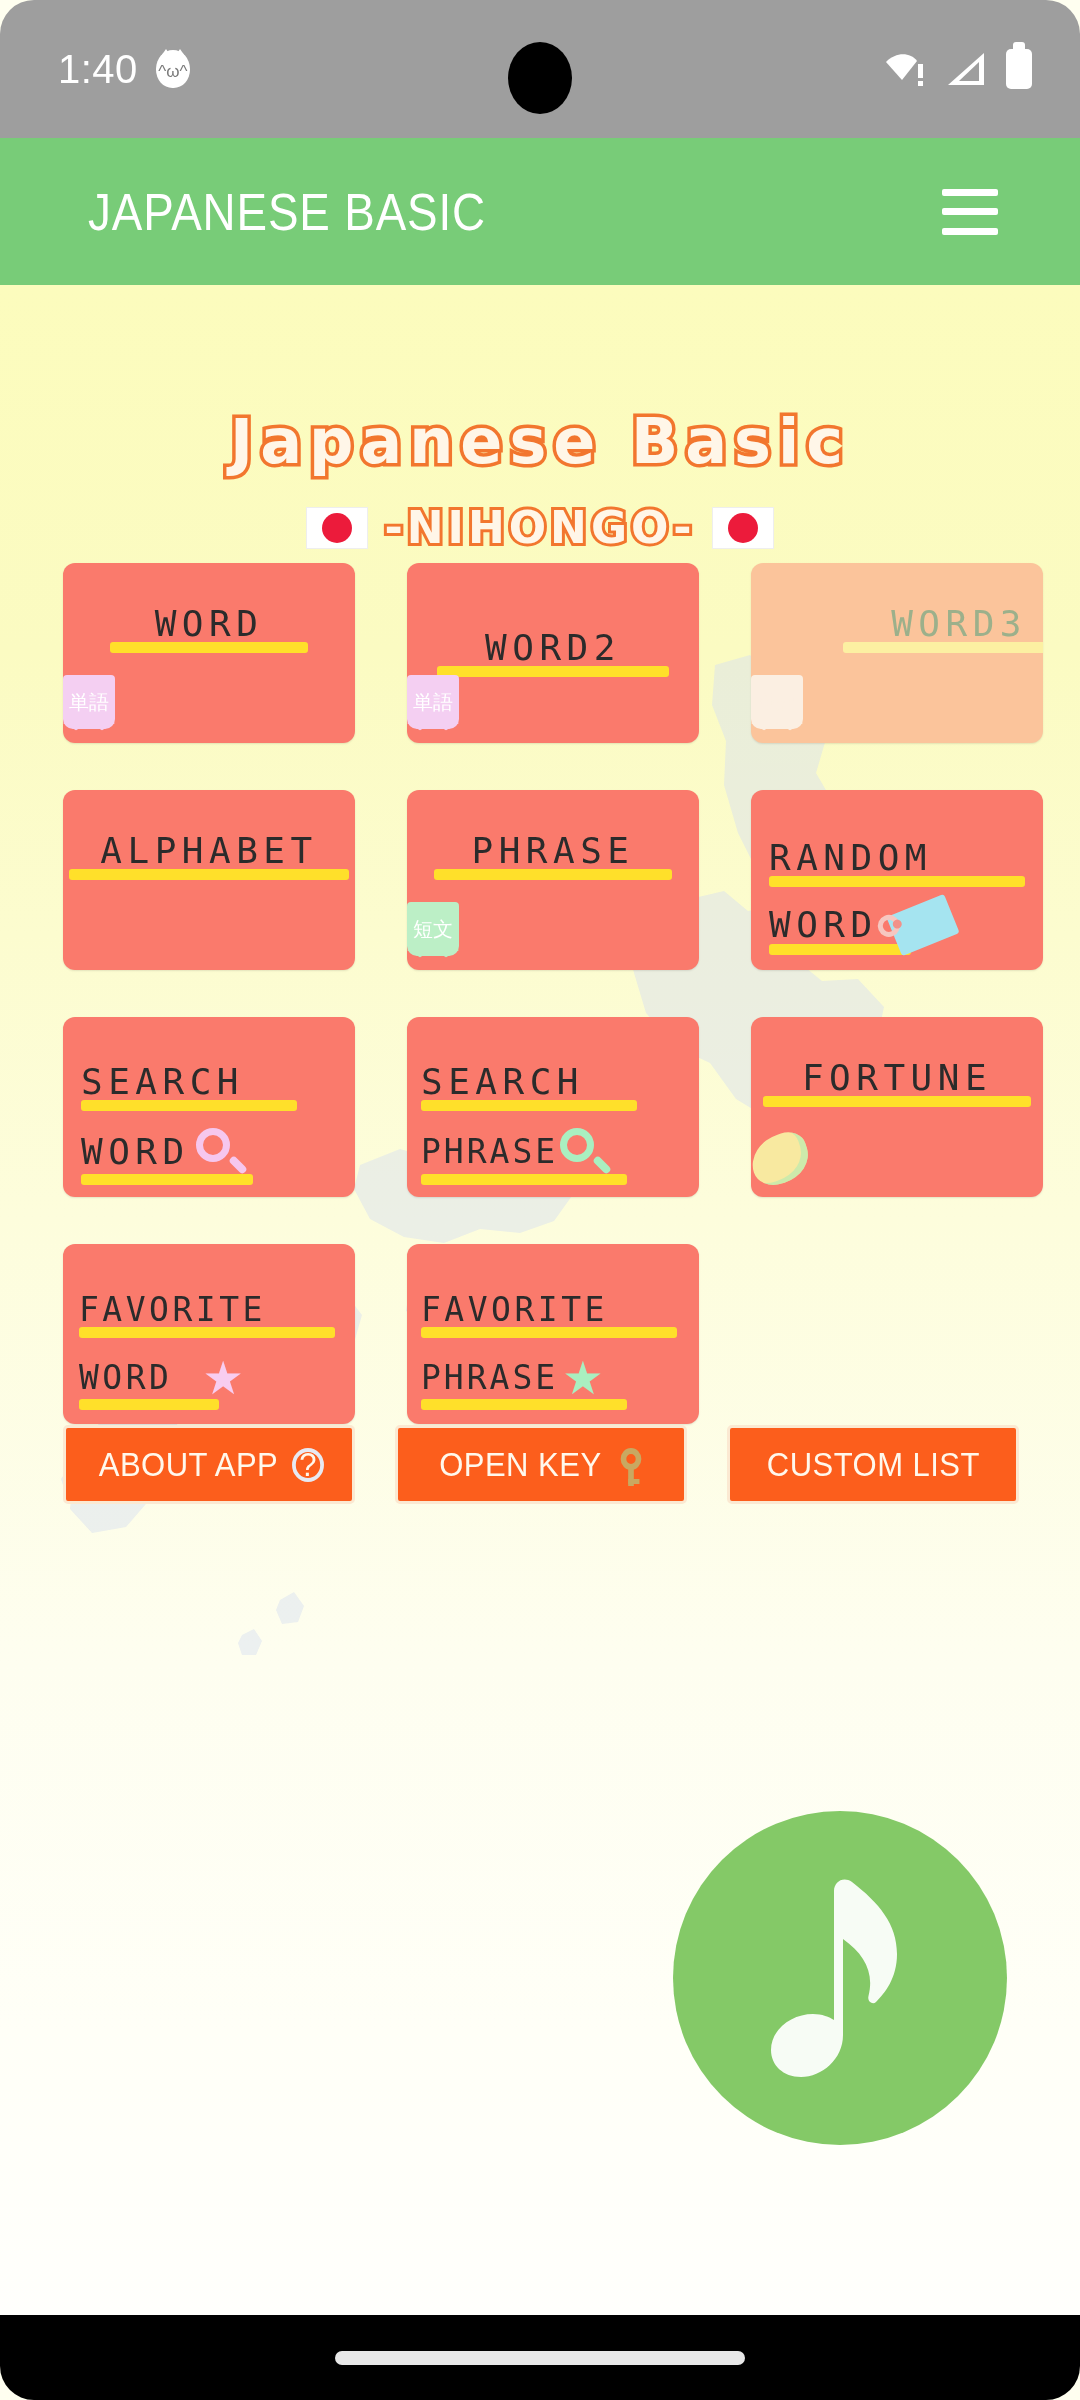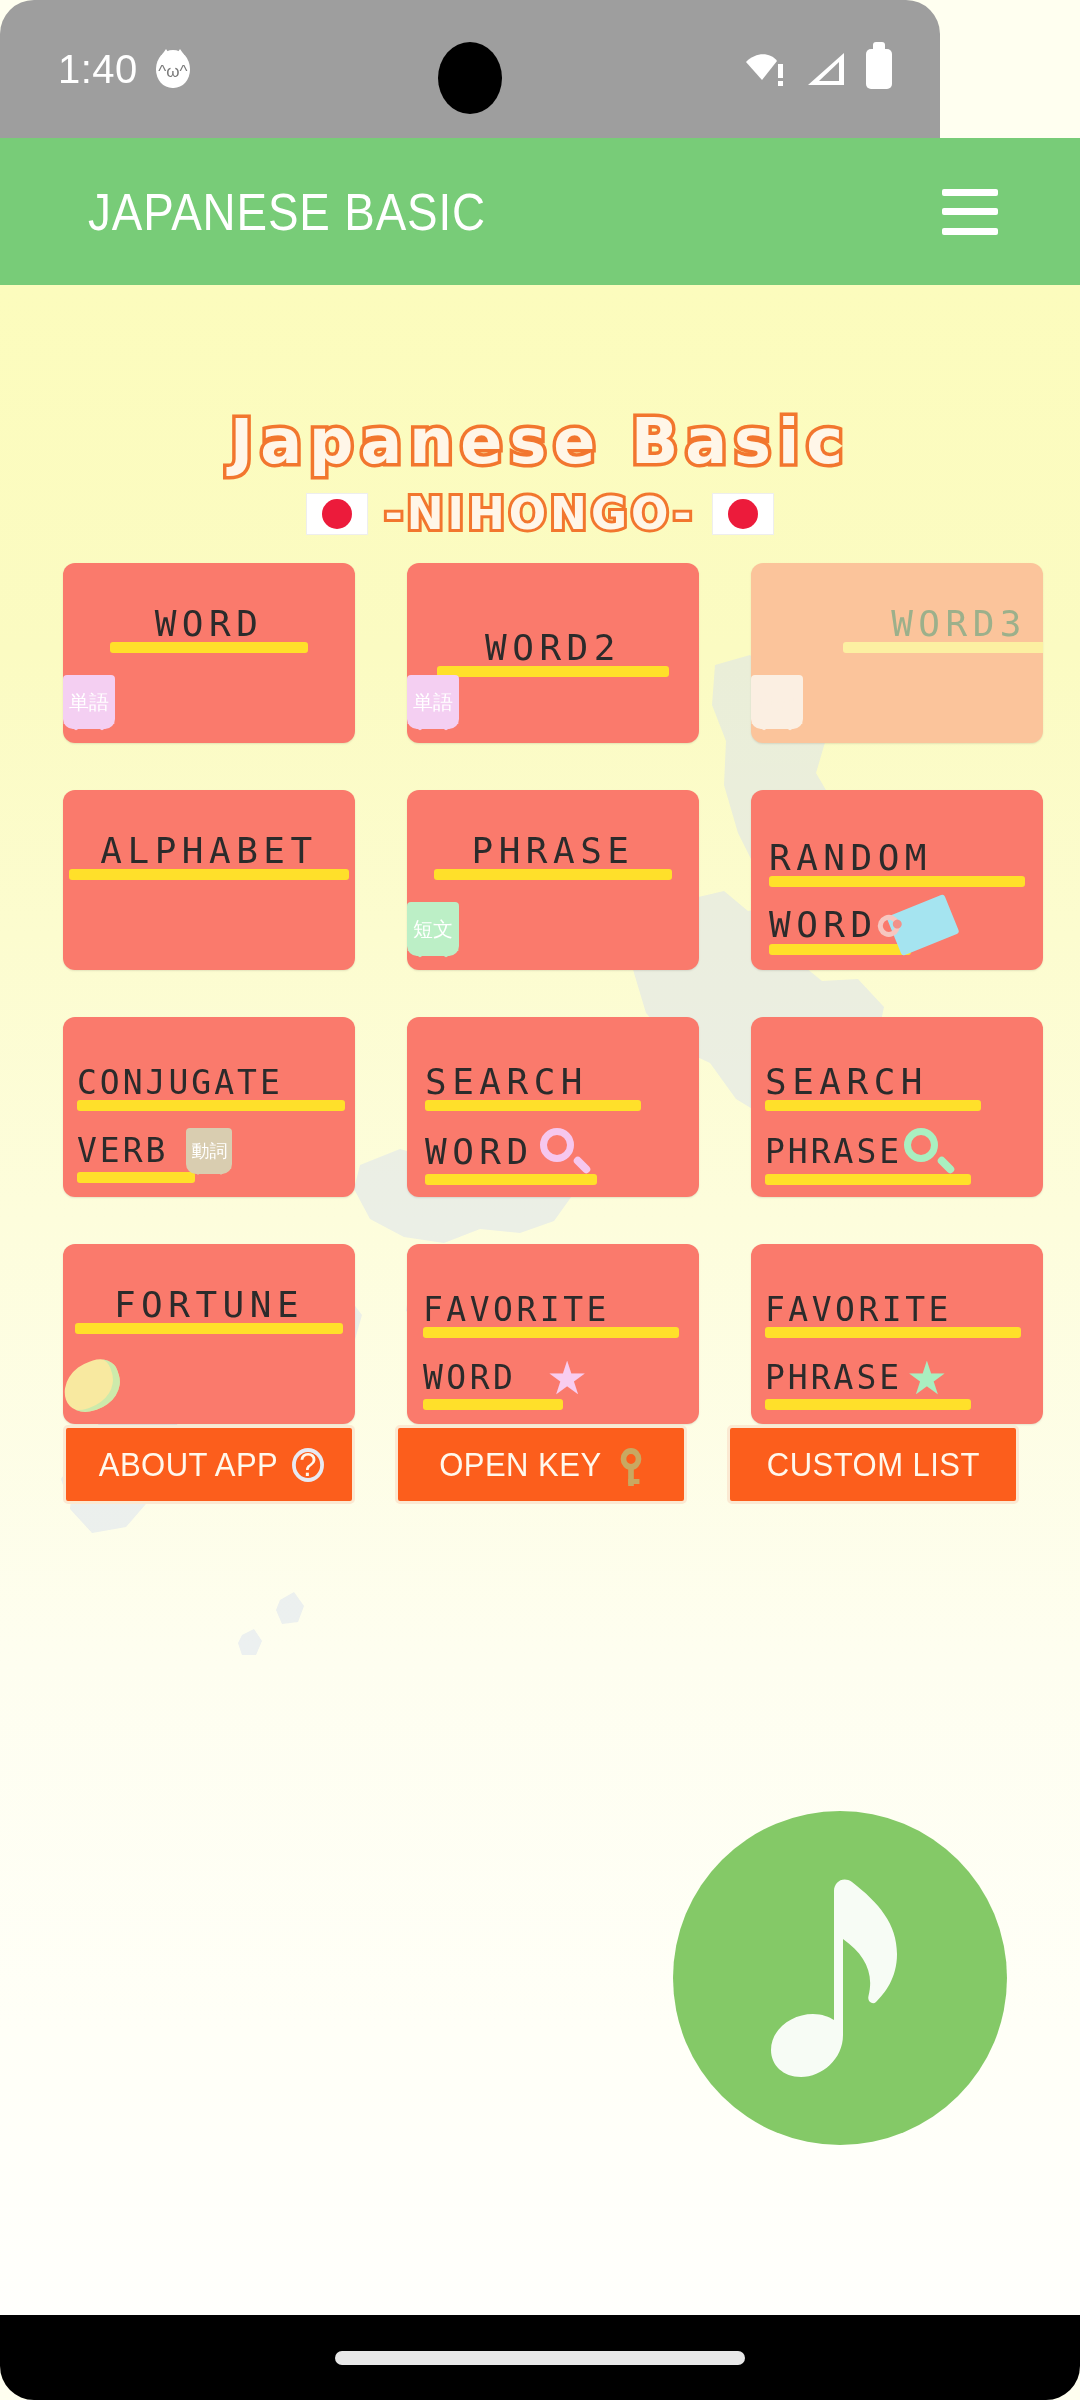--- a/index.html
+++ b/index.html
@@ -9,21 +9,21 @@
     font-family:"Liberation Sans", sans-serif;
     overflow:hidden;
   }
   #phone {
     position:relative; width:1080px; height:2400px;
     background:#FFFFF0; overflow:hidden;
   }
 
   
   #statusbar {
-    position:absolute; top:0; left:0; width:940px; height:138px;
+    position:absolute; top:0; left:0; width:1080px; height:138px;
     background:#9E9E9E;
     display:flex; align-items:center;
     border-top-left-radius:34px; border-top-right-radius:34px;
   }
   #sb-left { display:flex; align-items:center; gap:18px; margin-left:58px; }
   .sb-time { color:#fff; font-size:40px; letter-spacing:.5px; }
   .sb-cat {
     width:34px; height:38px; border-radius:50% 50% 48% 48%;
     background:#fff; position:relative;
     display:flex; align-items:center; justify-content:center;
@@ -85,21 +85,21 @@
   
   #logo { position:absolute; top:120px; left:0; width:1080px; text-align:center; }
   .logo-main {
     font-size:62px; font-weight:bold; letter-spacing:7px;
     color:#FFF6E8;
     -webkit-text-stroke:7px #F2762E;
     paint-order:stroke fill;
     font-family:"DejaVu Sans", sans-serif;
   }
   .logo-sub-row {
-    margin-top:10px; display:flex; align-items:center; justify-content:center; gap:16px;
+    margin-top:24px; display:flex; align-items:center; justify-content:center; gap:16px;
   }
   .jflag {
     width:62px; height:42px; background:#fff; border:1px solid #eee;
     display:flex; align-items:center; justify-content:center;
   }
   .jflag b { display:block; width:30px; height:30px; border-radius:50%; background:#EC1B3B; }
   .logo-sub {
     font-size:44px; font-weight:bold; letter-spacing:4px;
     color:#FFF6E8; -webkit-text-stroke:6px #F2762E; paint-order:stroke fill;
     font-family:"DejaVu Sans", sans-serif;
@@ -385,33 +385,20 @@
             <span class="uline" style="width:256px;"></span>
           </div>
           <div class="line" style="gap:14px;">
             <span class="lbl">WORD</span>
             <span class="uline" style="width:142px;"></span>
             <span class="tag"></span>
           </div>
         </div>
       </div>
 
-      <div class="card">
-        <div class="card-inner" style="gap:26px;padding-left:14px;">
-          <div class="line">
-            <span class="lbl" style="font-size:33px;letter-spacing:3px;">CONJUGATE</span>
-            <span class="uline" style="width:268px;"></span>
-          </div>
-          <div class="line" style="gap:18px;">
-            <span class="lbl" style="font-size:33px;letter-spacing:3px;">VERB</span>
-            <span class="uline" style="width:118px;"></span>
-            <span class="bk tan" style="width:46px;height:46px;font-size:18px;">動詞</span>
-          </div>
-        </div>
-      </div>
 
       <div class="card">
         <div class="card-inner" style="gap:26px;padding-left:18px;">
           <div class="line">
             <span class="lbl">SEARCH</span>
             <span class="uline" style="width:216px;"></span>
           </div>
           <div class="line" style="gap:6px;">
             <span class="lbl">WORD</span>
             <span class="uline" style="width:172px;"></span>

